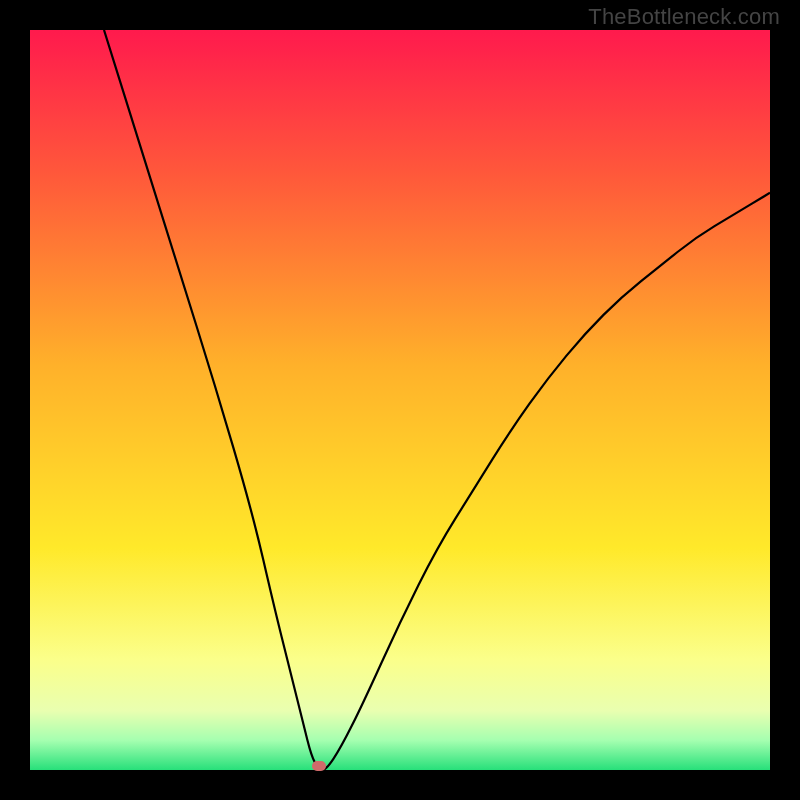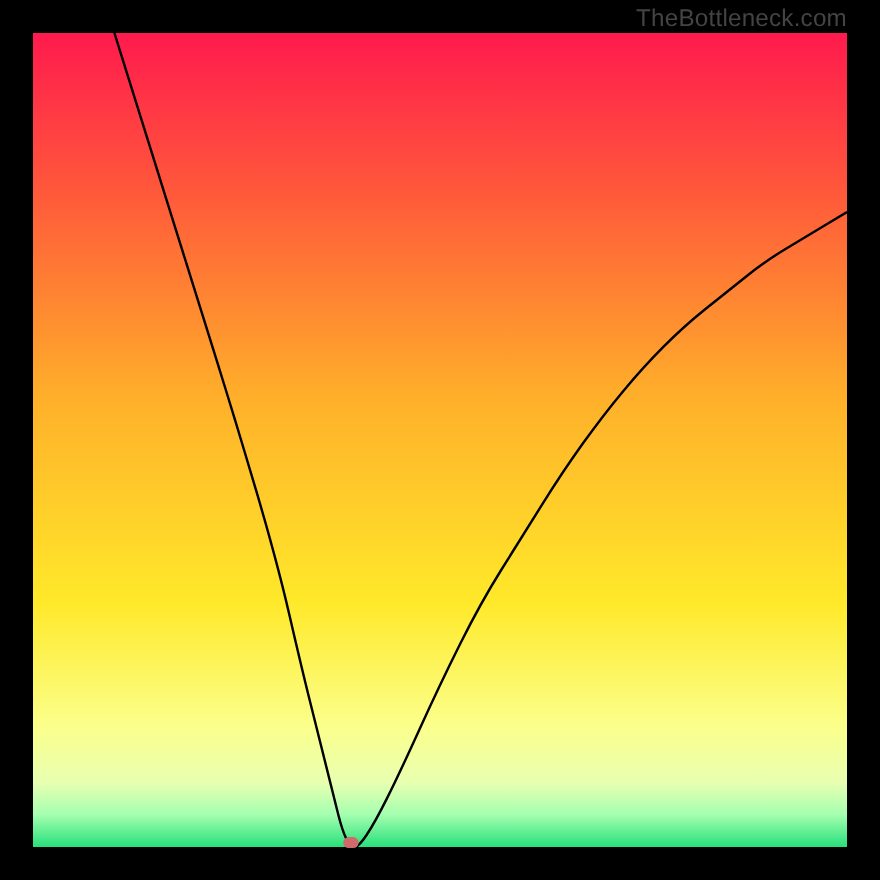--- a/index.html
+++ b/index.html
@@ -26,21 +26,21 @@
   .gradient-bg {
     position: absolute;
     left: 0;
     top: 0;
     width: 740px;
     height: 740px;
   }
   .watermark {
     position: absolute;
     top: 4px;
-    right: 30px;
+    right: 20px;
     color: #444;
     font-size: 22px;
     font-weight: 500;
     letter-spacing: 0.2px;
     margin-left: 44px;
   }
   svg.curve {
     position: absolute;
     left: 0;
     top: 0;

